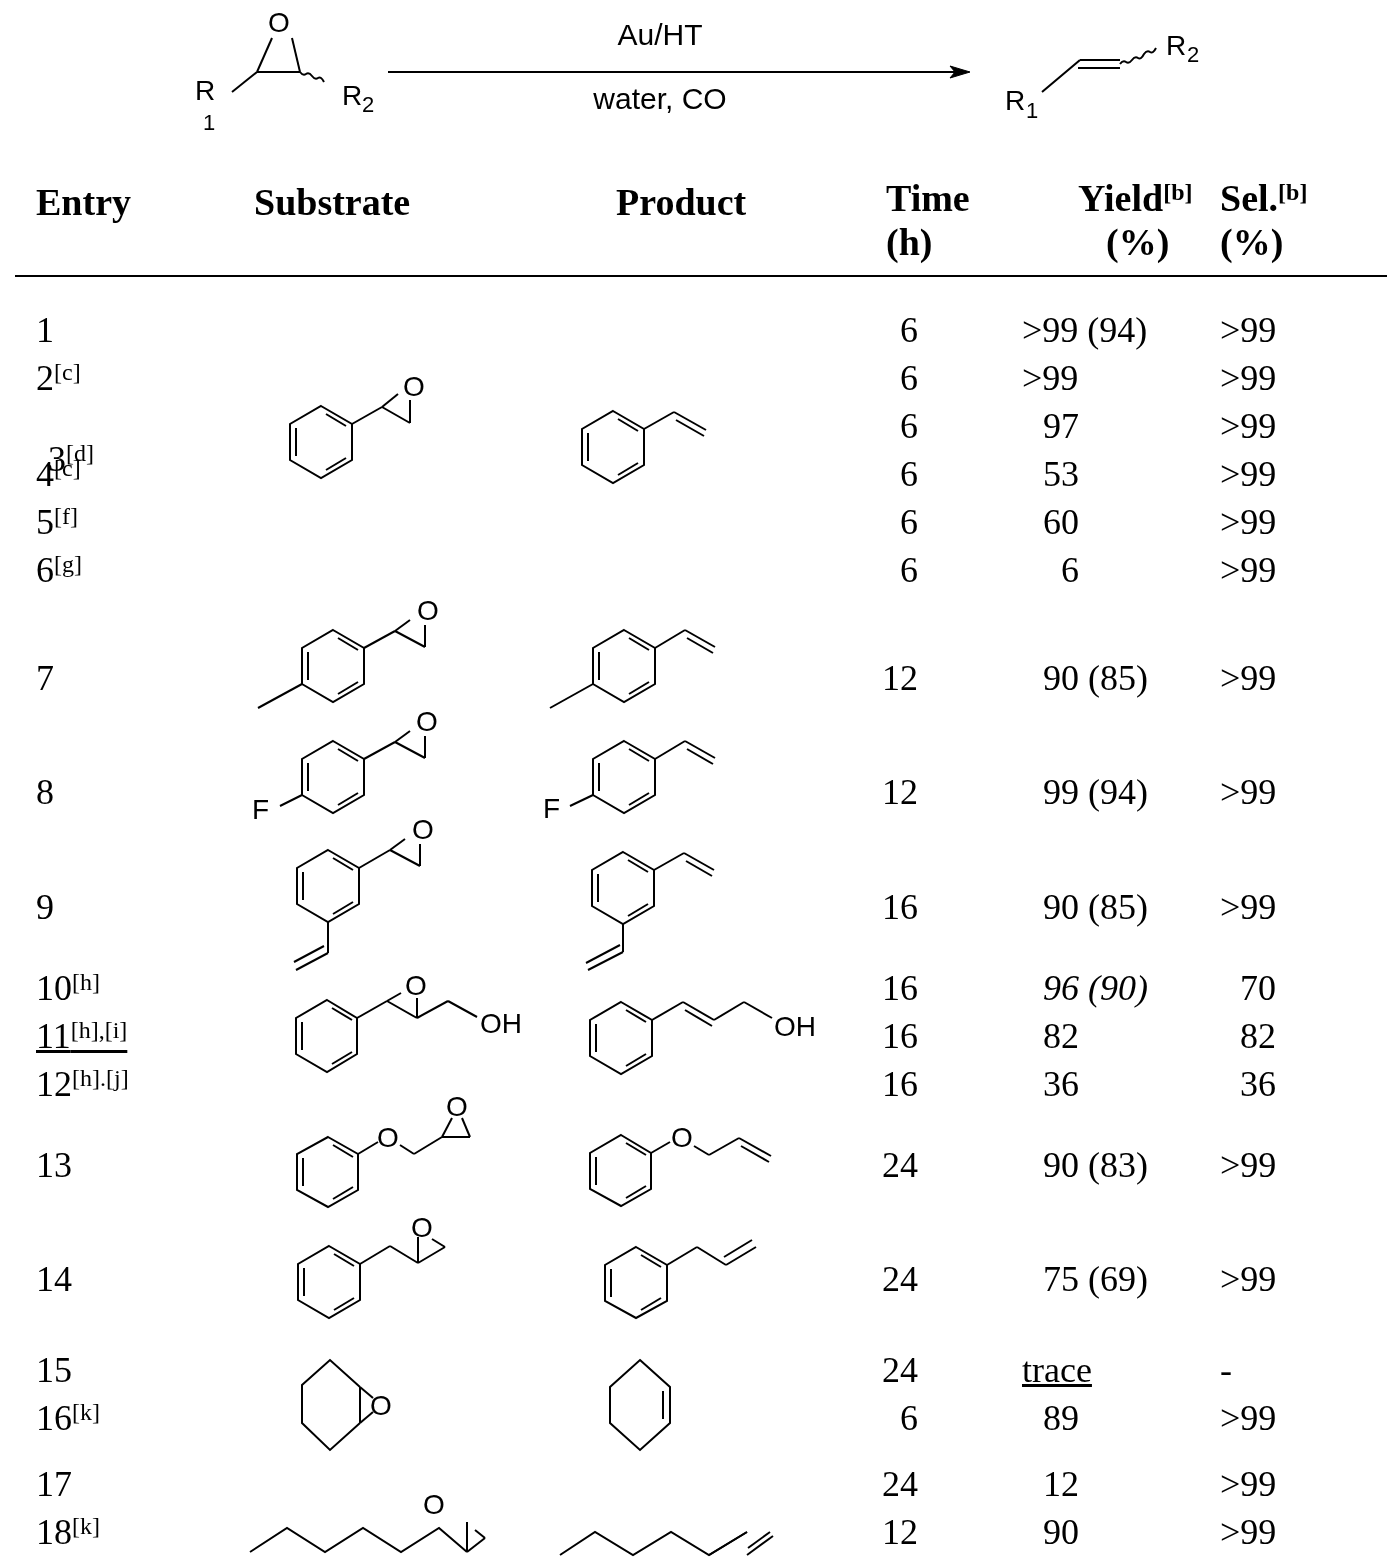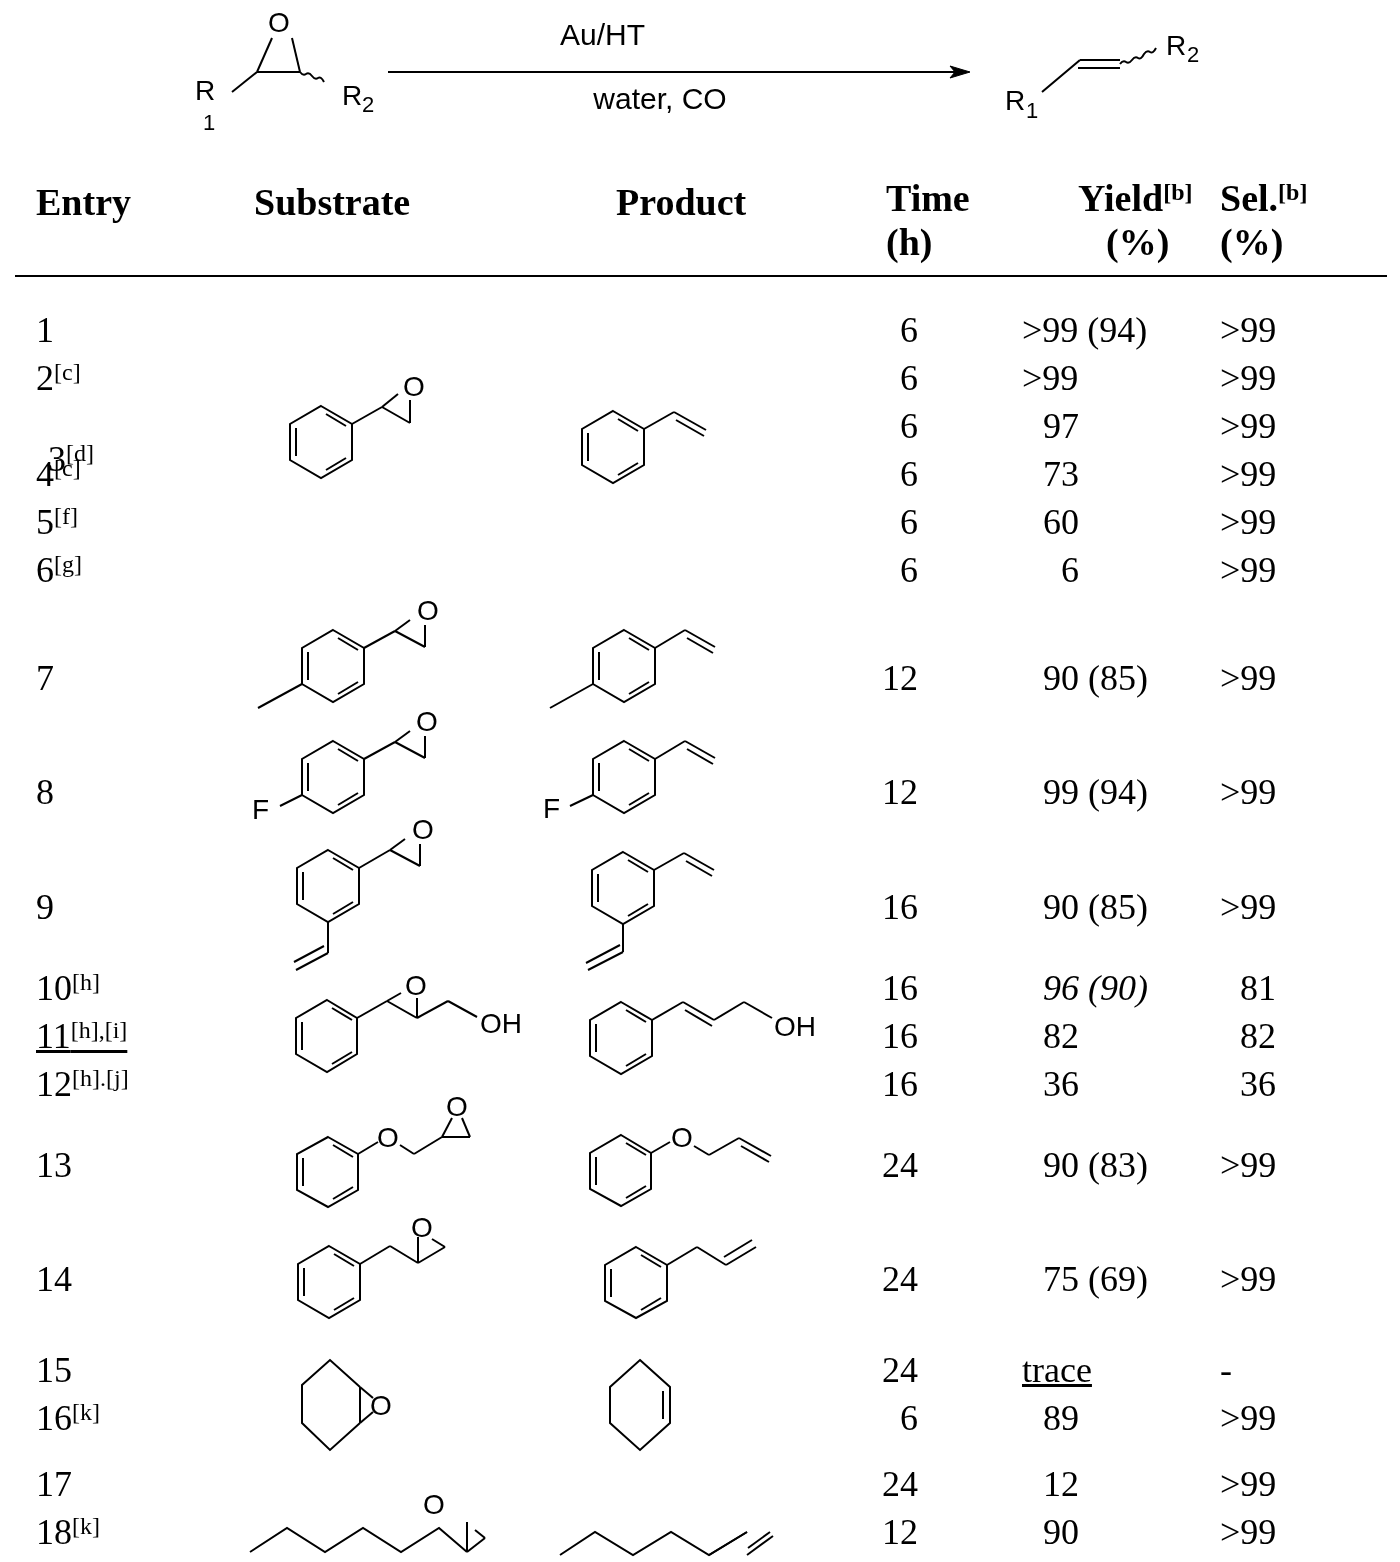--- a/index.html
+++ b/index.html
@@ -28,21 +28,21 @@
     <text x="15" y="100">R</text>
     <text x="23" y="130" style="font-size:22px">1</text>
     <text x="162" y="105">R</text>
     <text x="182" y="112" style="font-size:22px">2</text>
   </svg>
 
   <svg class="mol" style="left:385px;top:60px;" width="590" height="25">
     <line x1="3" y1="12" x2="572" y2="12"></line>
     <polygon points="585,12 565,6 570,12 565,18" style="fill:#000;stroke:#000;stroke-width:1"></polygon>
   </svg>
-  <div class="abs sans" style="left:560px;top:18px;width:200px;font-size:30px;">Au/HT</div>
+  <div class="abs sans" style="left:560px;top:18px;width:200px;text-align:center;font-size:30px;">Au/HT</div>
   <div class="abs sans" style="left:560px;top:82px;width:200px;text-align:center;font-size:30px;">water, CO</div>
 
   <svg class="mol" style="left:1000px;top:20px;" width="220" height="110">
     <text x="5" y="90">R</text>
     <text x="26" y="98" style="font-size:22px">1</text>
     <line x1="42" y1="72" x2="80" y2="40"></line>
     <line x1="80" y1="40" x2="120" y2="40"></line>
     <line x1="78" y1="48" x2="120" y2="48"></line>
     <path d="M120 44 q3 -4 6 -2 q3 2 6 -2 q3 -4 6 -2 q3 2 6 -4 q3 -4 6 -2 q3 2 6 -4"></path>
     <text x="166" y="35">R</text>
@@ -107,21 +107,21 @@
     <div class="abs cell" style="right:0;top:1259px;">24</div>
     <div class="abs cell" style="right:0;top:1350px;">24</div>
     <div class="abs cell" style="right:0;top:1398px;">6</div>
     <div class="abs cell" style="right:0;top:1464px;">24</div>
     <div class="abs cell" style="right:0;top:1512px;">12</div>
   </div>
 
   <div class="abs cell" style="left:1022px;top:310px;">&gt;99 (94)</div>
   <div class="abs cell" style="left:1022px;top:358px;">&gt;99</div>
   <div class="abs cell" style="left:1043px;top:406px;">97</div>
-  <div class="abs cell" style="left:1043px;top:454px;">73</div>
+  <div class="abs cell" style="left:1043px;top:454px;">53</div>
   <div class="abs cell" style="left:1043px;top:502px;">60</div>
   <div class="abs cell" style="left:1061px;top:550px;">6</div>
   <div class="abs cell" style="left:1043px;top:658px;">90 (85)</div>
   <div class="abs cell" style="left:1043px;top:772px;">99 (94)</div>
   <div class="abs cell" style="left:1043px;top:887px;">90 (85)</div>
   <div class="abs cell" style="left:1043px;top:968px;font-style:italic;">96 (90)</div>
   <div class="abs cell" style="left:1043px;top:1016px;">82</div>
   <div class="abs cell" style="left:1043px;top:1064px;">36</div>
   <div class="abs cell" style="left:1043px;top:1145px;">90 (83)</div>
   <div class="abs cell" style="left:1043px;top:1259px;">75 (69)</div>
@@ -132,21 +132,21 @@
 
   <div class="abs cell" style="left:1220px;top:310px;">&gt;99</div>
   <div class="abs cell" style="left:1220px;top:358px;">&gt;99</div>
   <div class="abs cell" style="left:1220px;top:406px;">&gt;99</div>
   <div class="abs cell" style="left:1220px;top:454px;">&gt;99</div>
   <div class="abs cell" style="left:1220px;top:502px;">&gt;99</div>
   <div class="abs cell" style="left:1220px;top:550px;">&gt;99</div>
   <div class="abs cell" style="left:1220px;top:658px;">&gt;99</div>
   <div class="abs cell" style="left:1220px;top:772px;">&gt;99</div>
   <div class="abs cell" style="left:1220px;top:887px;">&gt;99</div>
-  <div class="abs cell" style="left:1240px;top:968px;">81</div>
+  <div class="abs cell" style="left:1240px;top:968px;">70</div>
   <div class="abs cell" style="left:1240px;top:1016px;">82</div>
   <div class="abs cell" style="left:1240px;top:1064px;">36</div>
   <div class="abs cell" style="left:1220px;top:1145px;">&gt;99</div>
   <div class="abs cell" style="left:1220px;top:1259px;">&gt;99</div>
   <div class="abs cell" style="left:1220px;top:1350px;">-</div>
   <div class="abs cell" style="left:1220px;top:1398px;">&gt;99</div>
   <div class="abs cell" style="left:1220px;top:1464px;">&gt;99</div>
   <div class="abs cell" style="left:1220px;top:1512px;">&gt;99</div>
 </div>
 

